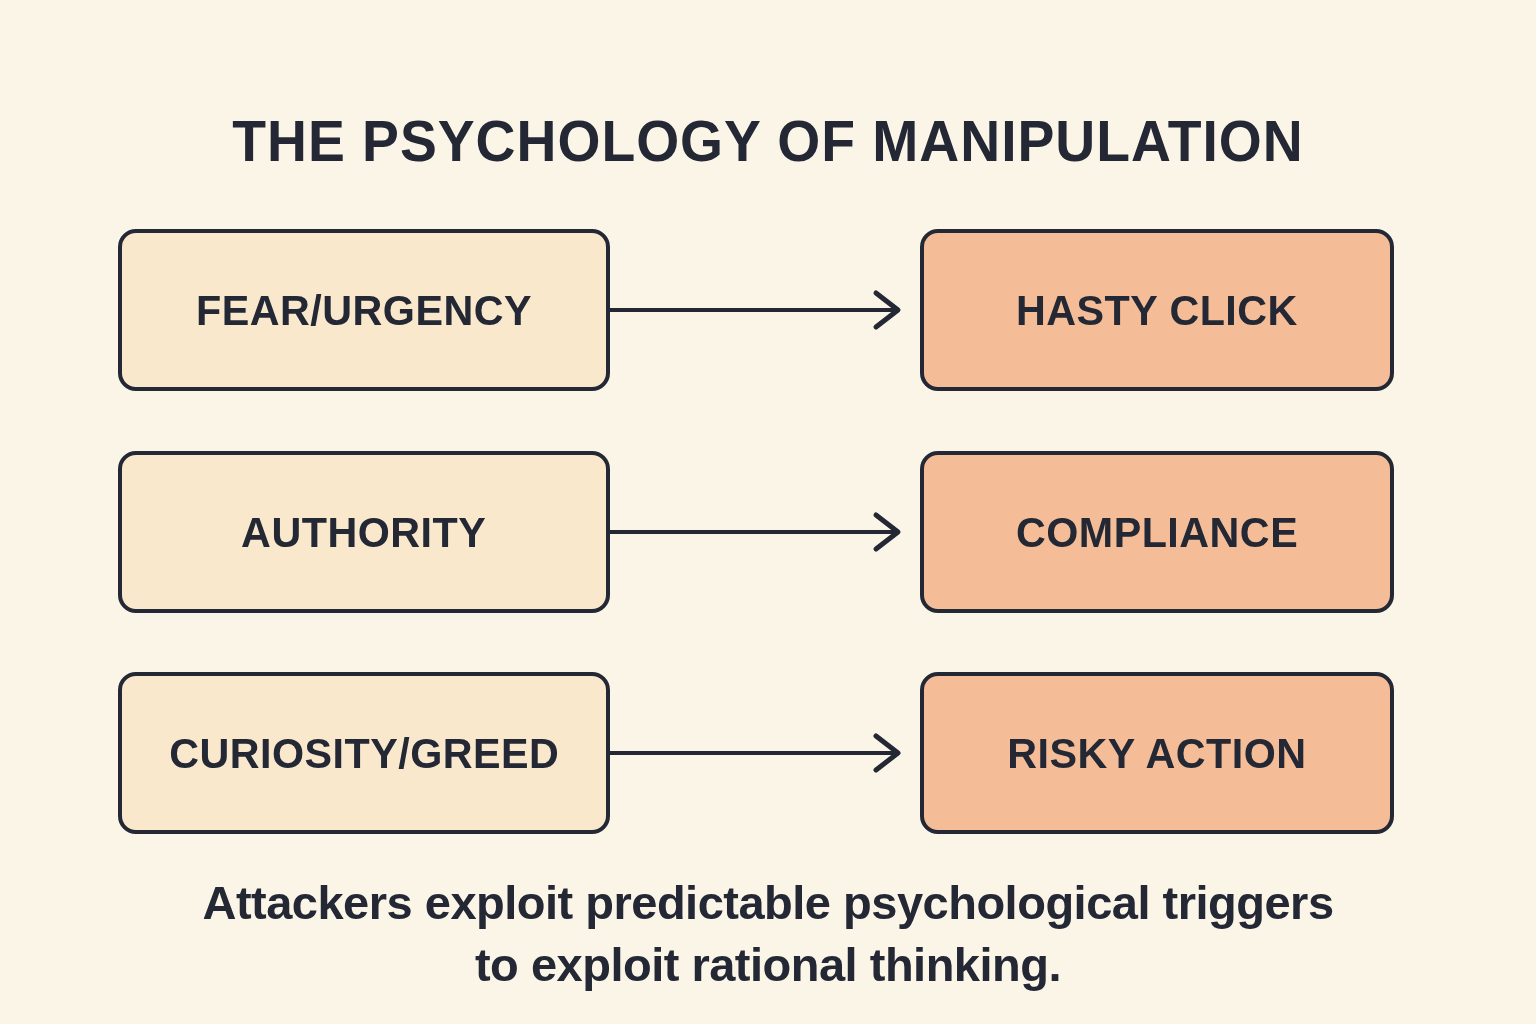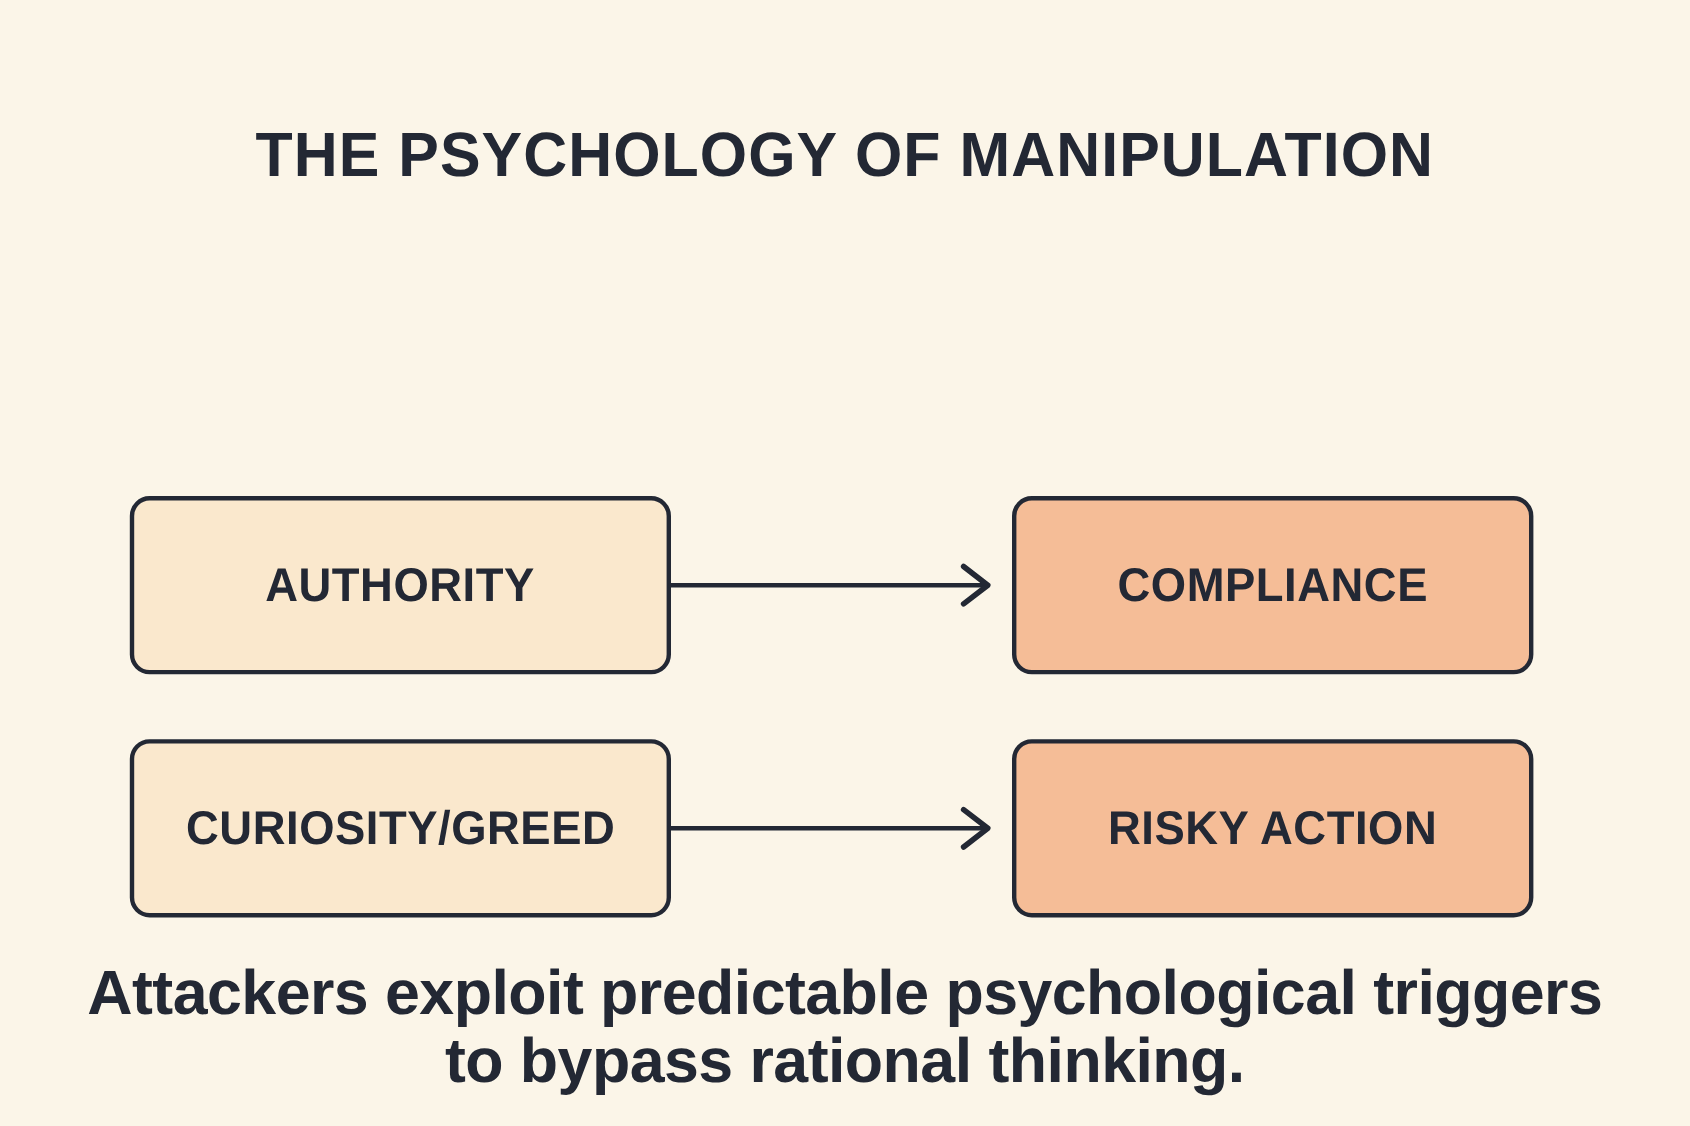--- a/index.html
+++ b/index.html
@@ -57,34 +57,46 @@
   }
   .arrow{
     position:absolute;
     left:608px;top:50%;
     transform:translateY(-50%);
   }
   .caption{
     position:absolute;
     top:848px;left:0;width:100%;
     text-align:center;
-    font-size:57px;
+    font-size:47px;
     font-weight:700;
     letter-spacing:-0.5px;
     line-height:62px;
     color:var(--ink);
   }
 </style>
 </head>
 <body>
 
 <div class="canvas">
 
   <div class="title">THE PSYCHOLOGY OF MANIPULATION</div>
 
+  <div class="row row1">
+    <div class="box box-left">
+      <span class="box-label">FEAR/URGENCY</span>
+    </div>
+    <svg class="arrow" width="310" height="44" viewBox="0 0 310 44">
+      <line x1="0" y1="22" x2="288" y2="22" stroke="#232834" stroke-width="4"></line>
+      <polyline points="268,5 290,22 268,39" fill="none" stroke="#232834" stroke-width="5" stroke-linecap="round" stroke-linejoin="round"></polyline>
+    </svg>
+    <div class="box box-right">
+      <span class="box-label">HASTY CLICK</span>
+    </div>
+  </div>
 
   <div class="row row3">
     <div class="box box-left">
       <span class="box-label">CURIOSITY/GREED</span>
     </div>
     <svg class="arrow" width="310" height="44" viewBox="0 0 310 44">
       <line x1="0" y1="22" x2="288" y2="22" stroke="#232834" stroke-width="4"></line>
       <polyline points="268,5 290,22 268,39" fill="none" stroke="#232834" stroke-width="5" stroke-linecap="round" stroke-linejoin="round"></polyline>
     </svg>
     <div class="box box-right">
@@ -100,16 +112,16 @@
       <line x1="0" y1="22" x2="288" y2="22" stroke="#232834" stroke-width="4"></line>
       <polyline points="268,5 290,22 268,39" fill="none" stroke="#232834" stroke-width="5" stroke-linecap="round" stroke-linejoin="round"></polyline>
     </svg>
     <div class="box box-right">
       <span class="box-label">COMPLIANCE</span>
     </div>
   </div>
 
   <div class="caption">
     <div>Attackers exploit predictable psychological triggers</div>
-    <div>to bypass rational thinking.</div>
+    <div>to exploit rational thinking.</div>
   </div>
 
 </div>
 
 </body></html>

